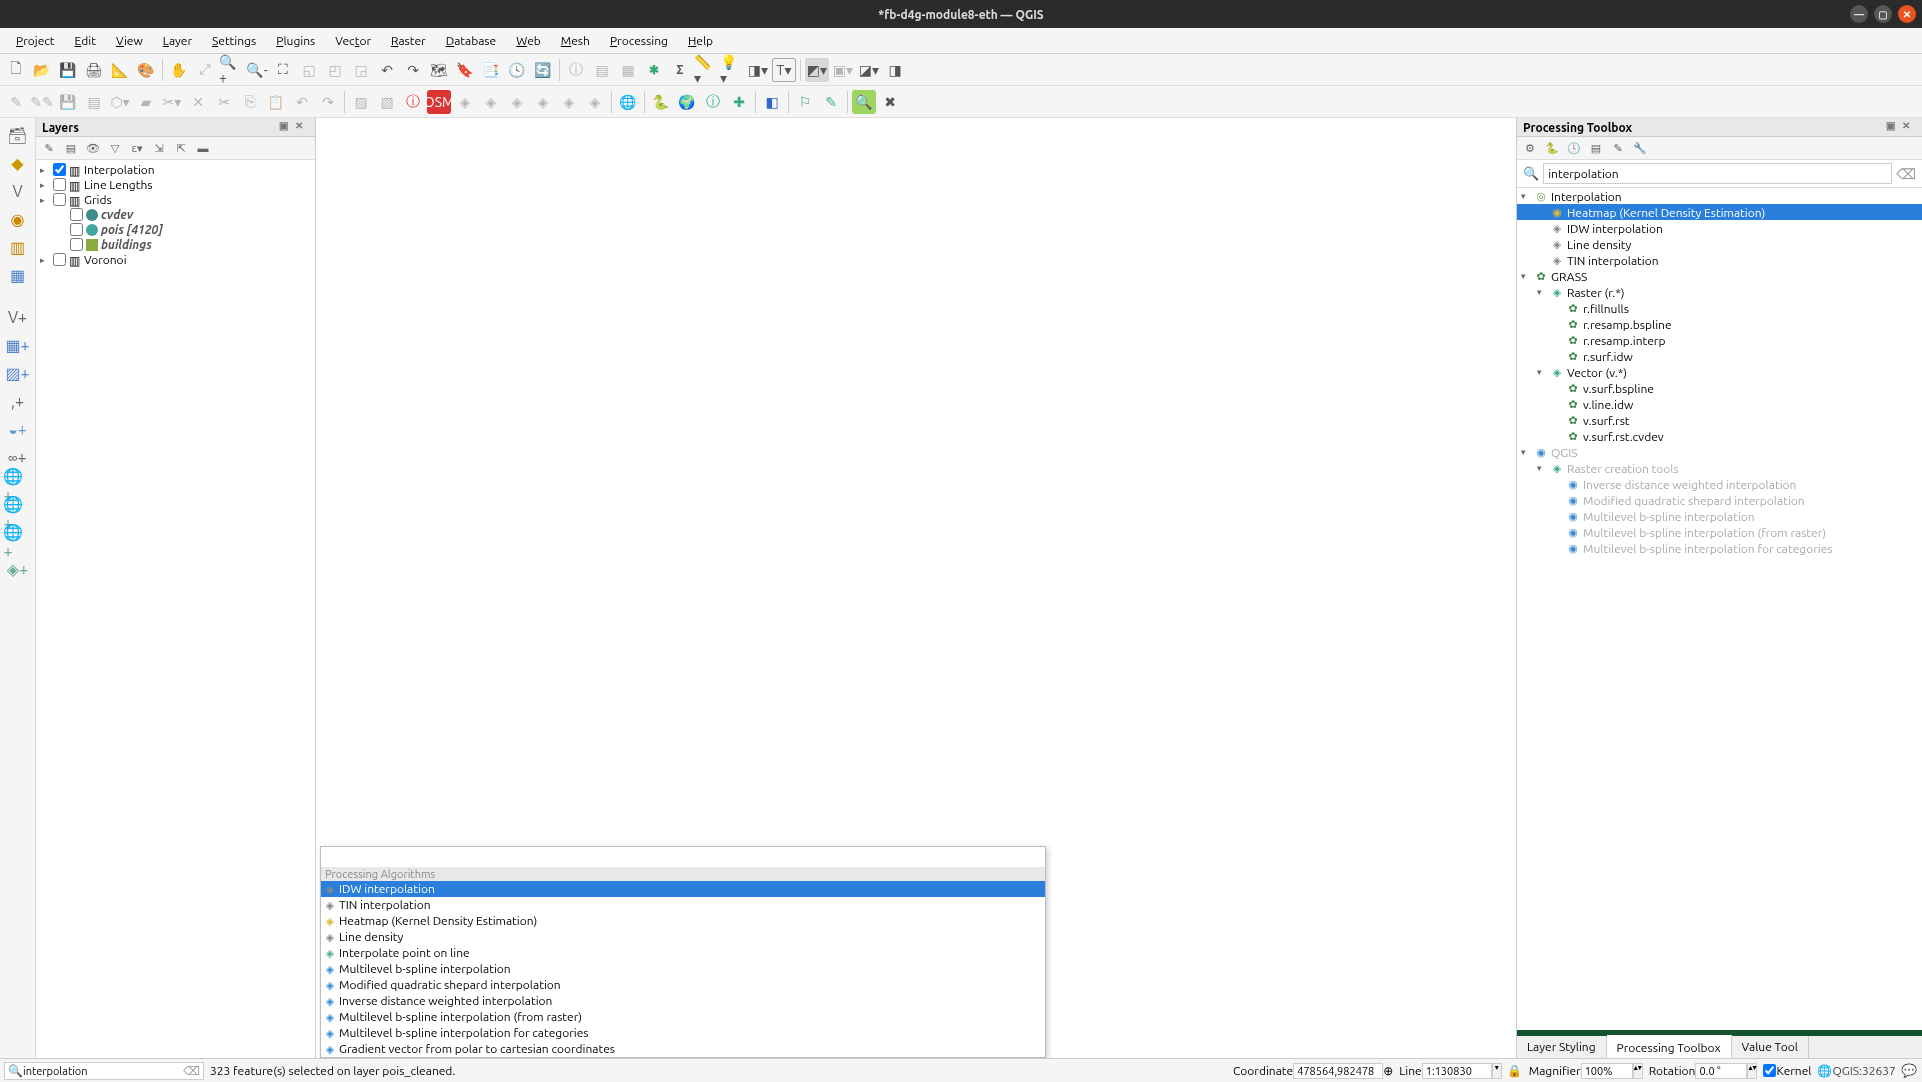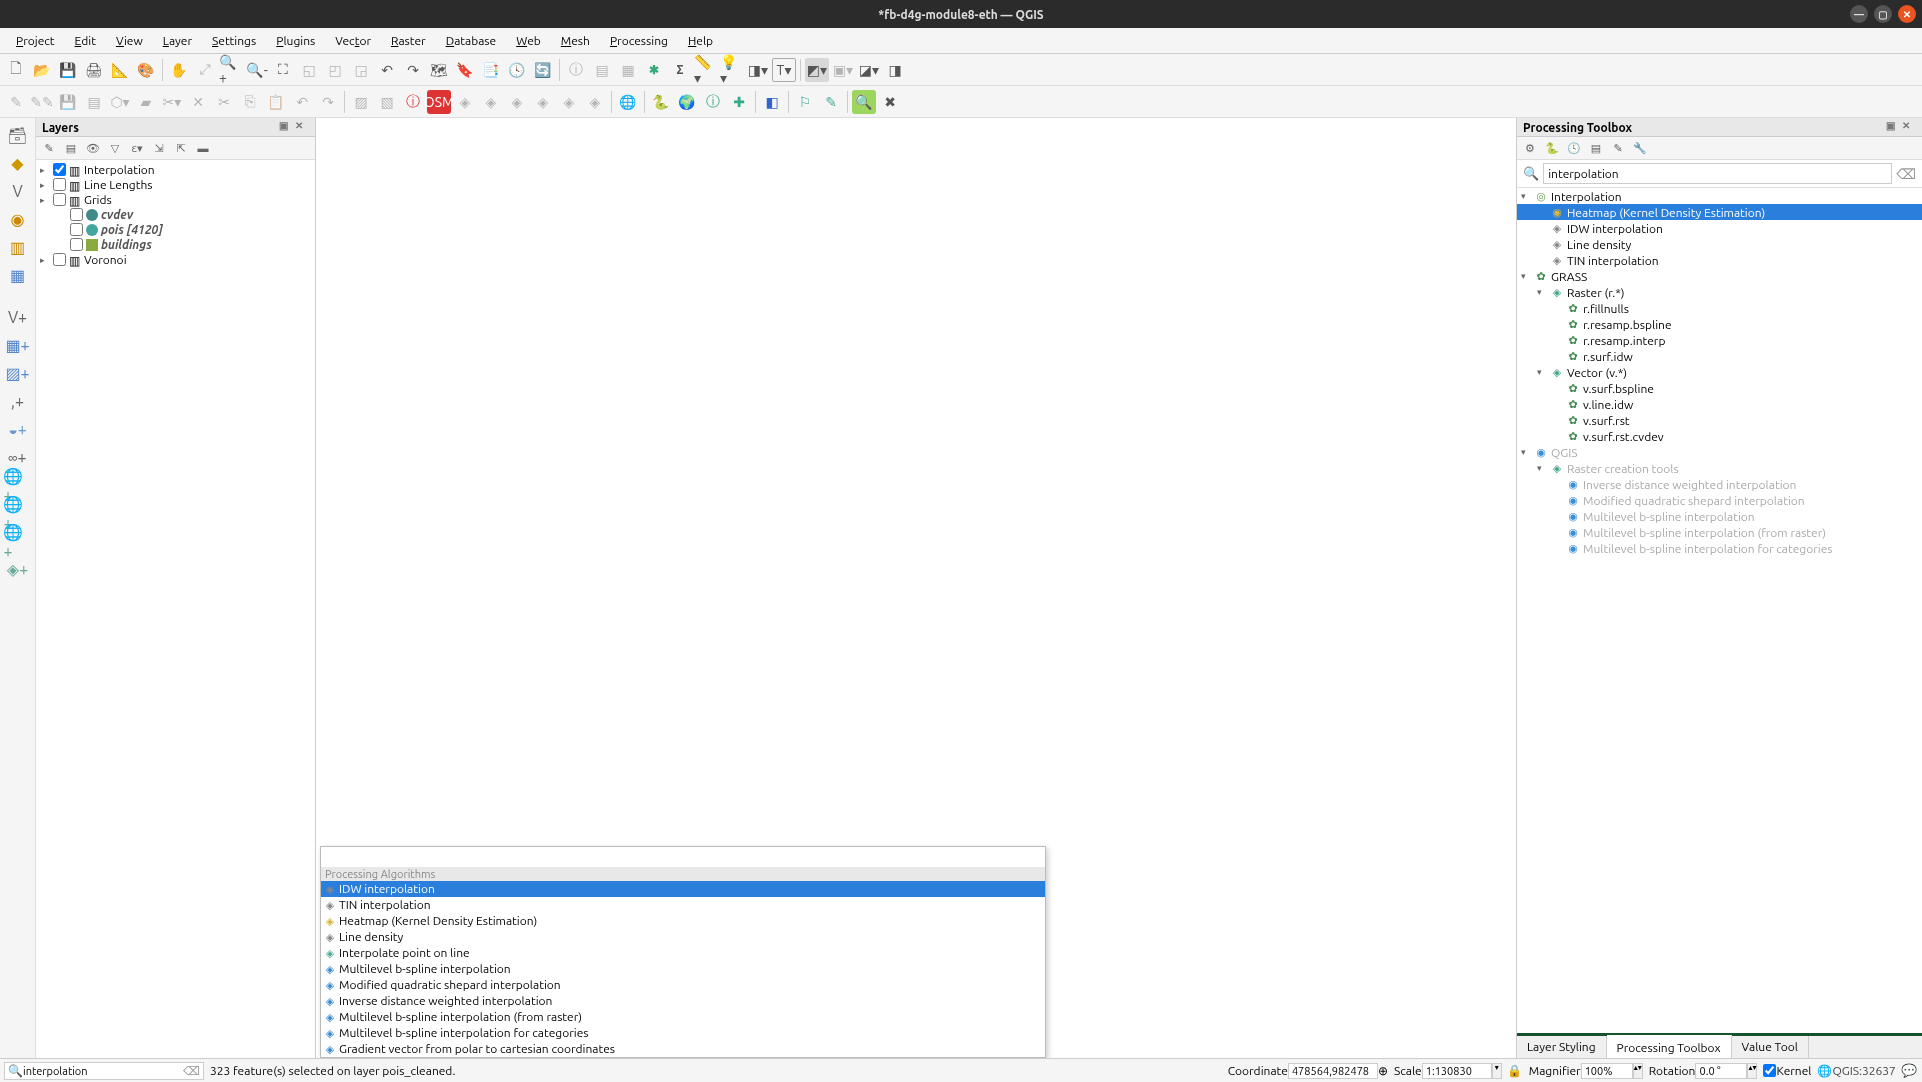--- a/index.html
+++ b/index.html
@@ -70,21 +70,21 @@
 .tx-item.selected .arrow, .tx-item.selected .ic { color: #fff; }
 .tx-item.disabled { color: #aaa; }
 .tx-item .arrow { width: 10px; font-size: 9px; color: #666; }
 .tx-item .ic { width: 14px; height: 14px; display: inline-flex; align-items: center; justify-content: center; font-size: 11px; color: #4a8; }
 .tx-item .ic.saga { color: #3b8ed8; }
 .tx-item .ic.qgis { color: #5a9e3e; }
 .tx-item .ic.grass { color: #3c8a4e; }
 .tx-item .ic.hm { color: #d9b93b; }
 .tx-item .ic.grey { color: #888; }
 
-.tabs-bottom { border-top: 3px solid #14532d; display: flex; background: #f0f0f0; }
+.tabs-bottom { border-top: 6px solid #14532d; display: flex; background: #f0f0f0; }
 .tab { padding: 4px 10px; border-right: 1px solid #ccc; cursor: pointer; background: #f0f0f0; }
 .tab.active { background: #fff; border-top: 2px solid #fff; margin-top: -1px; }
 
 
 .statusbar { height: 24px; background: #f5f5f5; border-top: 1px solid #ccc; display: flex; align-items: center; padding: 0 4px; gap: 6px; font-size: 11px; white-space: nowrap; }
 .statusbar .locator { display: flex; align-items: center; border: 1px solid #ccc; height: 18px; width: 200px; padding: 0 3px; background: #fff; }
 .statusbar .locator input { border: none; flex: 1; font-size: 11px; outline: none; }
 .statusbar .spacer { flex: 1; }
 .statusbar .stat-group { display: flex; align-items: center; }
 .statusbar input.small { width: 90px; border: 1px solid #ccc; padding: 1px 3px; font-size: 11px; }
@@ -465,21 +465,21 @@
     <span style="color:#999">⌫</span>
   </div>
   <span>323 feature(s) selected on layer pois_cleaned.</span>
   <span class="spacer"></span>
   <span class="stat-group">
     <span>Coordinate</span>
     <input class="small" value="478564,982478" style="">
     <span>⊕</span>
   </span>
   <span class="stat-group">
-    <span>Scale</span>
+    <span>Line</span>
     <input class="small" style="width: 70px;" value="1:130830">
     <span class="stepper">▾</span>
   </span>
   <span class="lock">🔒</span>
   <span class="stat-group">
     <span>Magnifier</span>
     <input class="tiny" value="100%" style="">
     <span class="stepper">▴▾</span>
   </span>
   <span class="stat-group">

